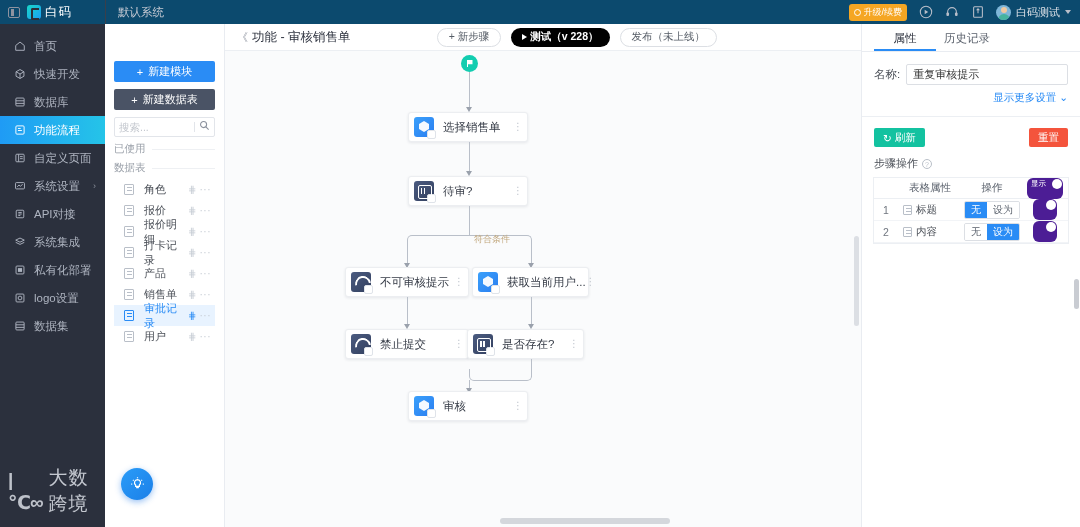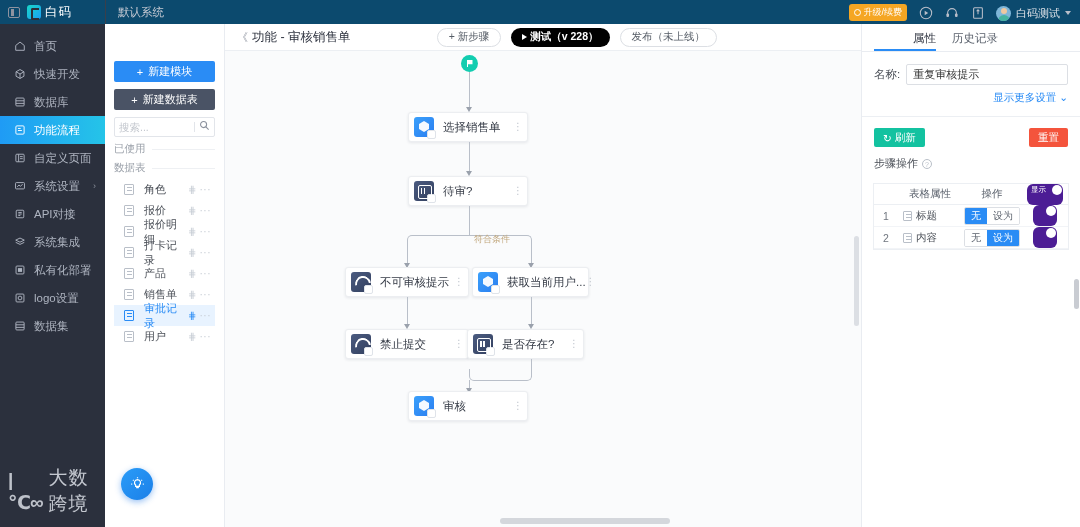--- a/index.html
+++ b/index.html
@@ -23,21 +23,21 @@
   .collapse-ico:before { content:''; position:absolute; left:2px; top:1px; width:3px; height:7px; background:#8e93a0; }
   .brand { display: flex; align-items: center; gap: 4px; }
   .brand-mark {
     width: 14px; height: 14px; border-radius: 3px;
     background: linear-gradient(135deg,#18d7c8,#1b9ef5);
     position: relative;
   }
   .brand-mark:after{ content:''; position:absolute; left:4px; top:3px; width:6px; height:8px; border:2px solid #2b2f3a; border-right:none; border-radius:2px 0 0 2px;}
   .brand-text { color: #fff; font-size: 12.5px; letter-spacing: 1px; }
   .topbar-sysname { color: #c5c9d3; font-size: 11.5px; padding-left: 12px; border-left: 1px solid #3a3f4b; height: 24px; line-height: 24px; }
-  .topbar-right { margin-left: auto; display: flex; align-items: flex-end; gap: 11px; padding-right: 9px; padding-left: 39px; }
+  .topbar-right { margin-left: auto; display: flex; align-items: center; gap: 11px; padding-right: 9px; padding-left: 39px; }
   .upgrade-badge {
     background: #f5a623; color: #fff; font-size: 9px; border-radius: 3px;
     padding: 2px 5px; display: flex; align-items: center; gap: 2px; white-space: nowrap;
   }
   .upg-dot { width: 7px; height: 7px; border-radius: 50%; border: 1.2px solid #fff; display:inline-block; }
   .tb-ico { width: 15px; height: 15px; color: #b9bec9; display: flex; align-items: center; justify-content: center; }
   .tb-ico svg { width: 14px; height: 14px; }
   .user-chip { display: flex; align-items: center; gap: 5px; }
   .avatar { width: 15px; height: 15px; border-radius: 50%; background: #7fb6d8; overflow: hidden; position: relative; }
   .avatar:before{content:'';position:absolute;left:4.5px;top:2px;width:6px;height:6px;border-radius:50%;background:#f0c8a0;}
@@ -178,40 +178,40 @@
     display: flex; align-items: center; justify-content: center; cursor: pointer;
   }
   .fab svg { width: 17px; height: 17px; }
 
   
   .rightpanel {
     position: absolute; left: 861px; top: 24px; width: 219px; height: 503px;
     background: #fff; border-left: 1px solid #e9ecf1;
   }
   .rp-tabs { height: 28px; border-bottom: 1px solid #e9ecf1; display: flex; padding-left: 12px; }
-  .rp-tab { width: 62px; text-align: right; line-height: 28px; font-size: 11.5px; color: #5a616c; cursor: pointer; }
+  .rp-tab { width: 62px; text-align: center; line-height: 28px; font-size: 11.5px; color: #5a616c; cursor: pointer; }
   .rp-tab.active { color: #2f3440; border-bottom: 2px solid #2a8cf5; }
   .rp-body { padding: 12px 12px 0 12px; }
   .field-row { display: flex; align-items: center; gap: 6px; }
   .field-label { font-size: 11.5px; color: #4a4f57; white-space: nowrap; }
   .field-input {
     flex: 1; height: 21px; border: 1px solid #dcdfe4; border-radius: 2px; padding: 0 6px;
     font-size: 11px; color: #333; outline: none; font-family: inherit; background: #fff;
   }
   .more-link { text-align: right; font-size: 10.5px; color: #2a8cf5; margin-top: 6px; cursor: pointer; }
   .rp-divider { height: 1px; background: #eceff3; margin: 11px 0 0 0; }
   .rp-actions { display: flex; align-items: center; padding: 11px 12px 0 12px; }
   .btn-sm { height: 19px; border-radius: 2px; color: #fff; font-size: 10.5px; padding: 0 9px;
             display: flex; align-items: center; gap: 3px; cursor: pointer; }
   .btn-teal { background: #13c2a0; }
   .btn-red { background: #f4543c; margin-left: auto; }
   .step-title { display: flex; align-items: center; gap: 4px; padding: 9px 12px 6px 12px; font-size: 11px; color: #4a4f57; }
   .q-ico { width: 10px; height: 10px; border-radius: 50%; border: 1px solid #b9bfc8; color: #b9bfc8;
            font-size: 7px; line-height: 9px; text-align: center; }
-  .grid-wrap { margin: 6px 11px; border: 1px solid #eceff3; border-top: none; }
+  .grid-wrap { margin: 0 11px; border: 1px solid #eceff3; border-top: none; }
   .grid-head { display: flex; height: 22px; align-items: center; border-bottom: 1px solid #eceff3;
                border-top: 1px solid #eceff3; background: #fff; font-size: 10.5px; color: #5a616c; }
   .gh-idx { width: 24px; text-align: center; }
   .gh-attr { flex: 1; text-align: center; }
   .gh-op { width: 60px; text-align: center; }
   .gh-tog { width: 46px; display: flex; justify-content: center; }
   .grid-row { display: flex; height: 22px; align-items: center; border-bottom: 1px solid #f2f4f7; font-size: 10.5px; color: #4a4f57; }
   .gr-idx { width: 24px; text-align: center; color: #70767f; }
   .gr-attr { flex: 1; display: flex; align-items: center; gap: 4px; padding-left: 5px; }
   .gr-attr .tbl-ico { width: 9px; height: 10px; }

